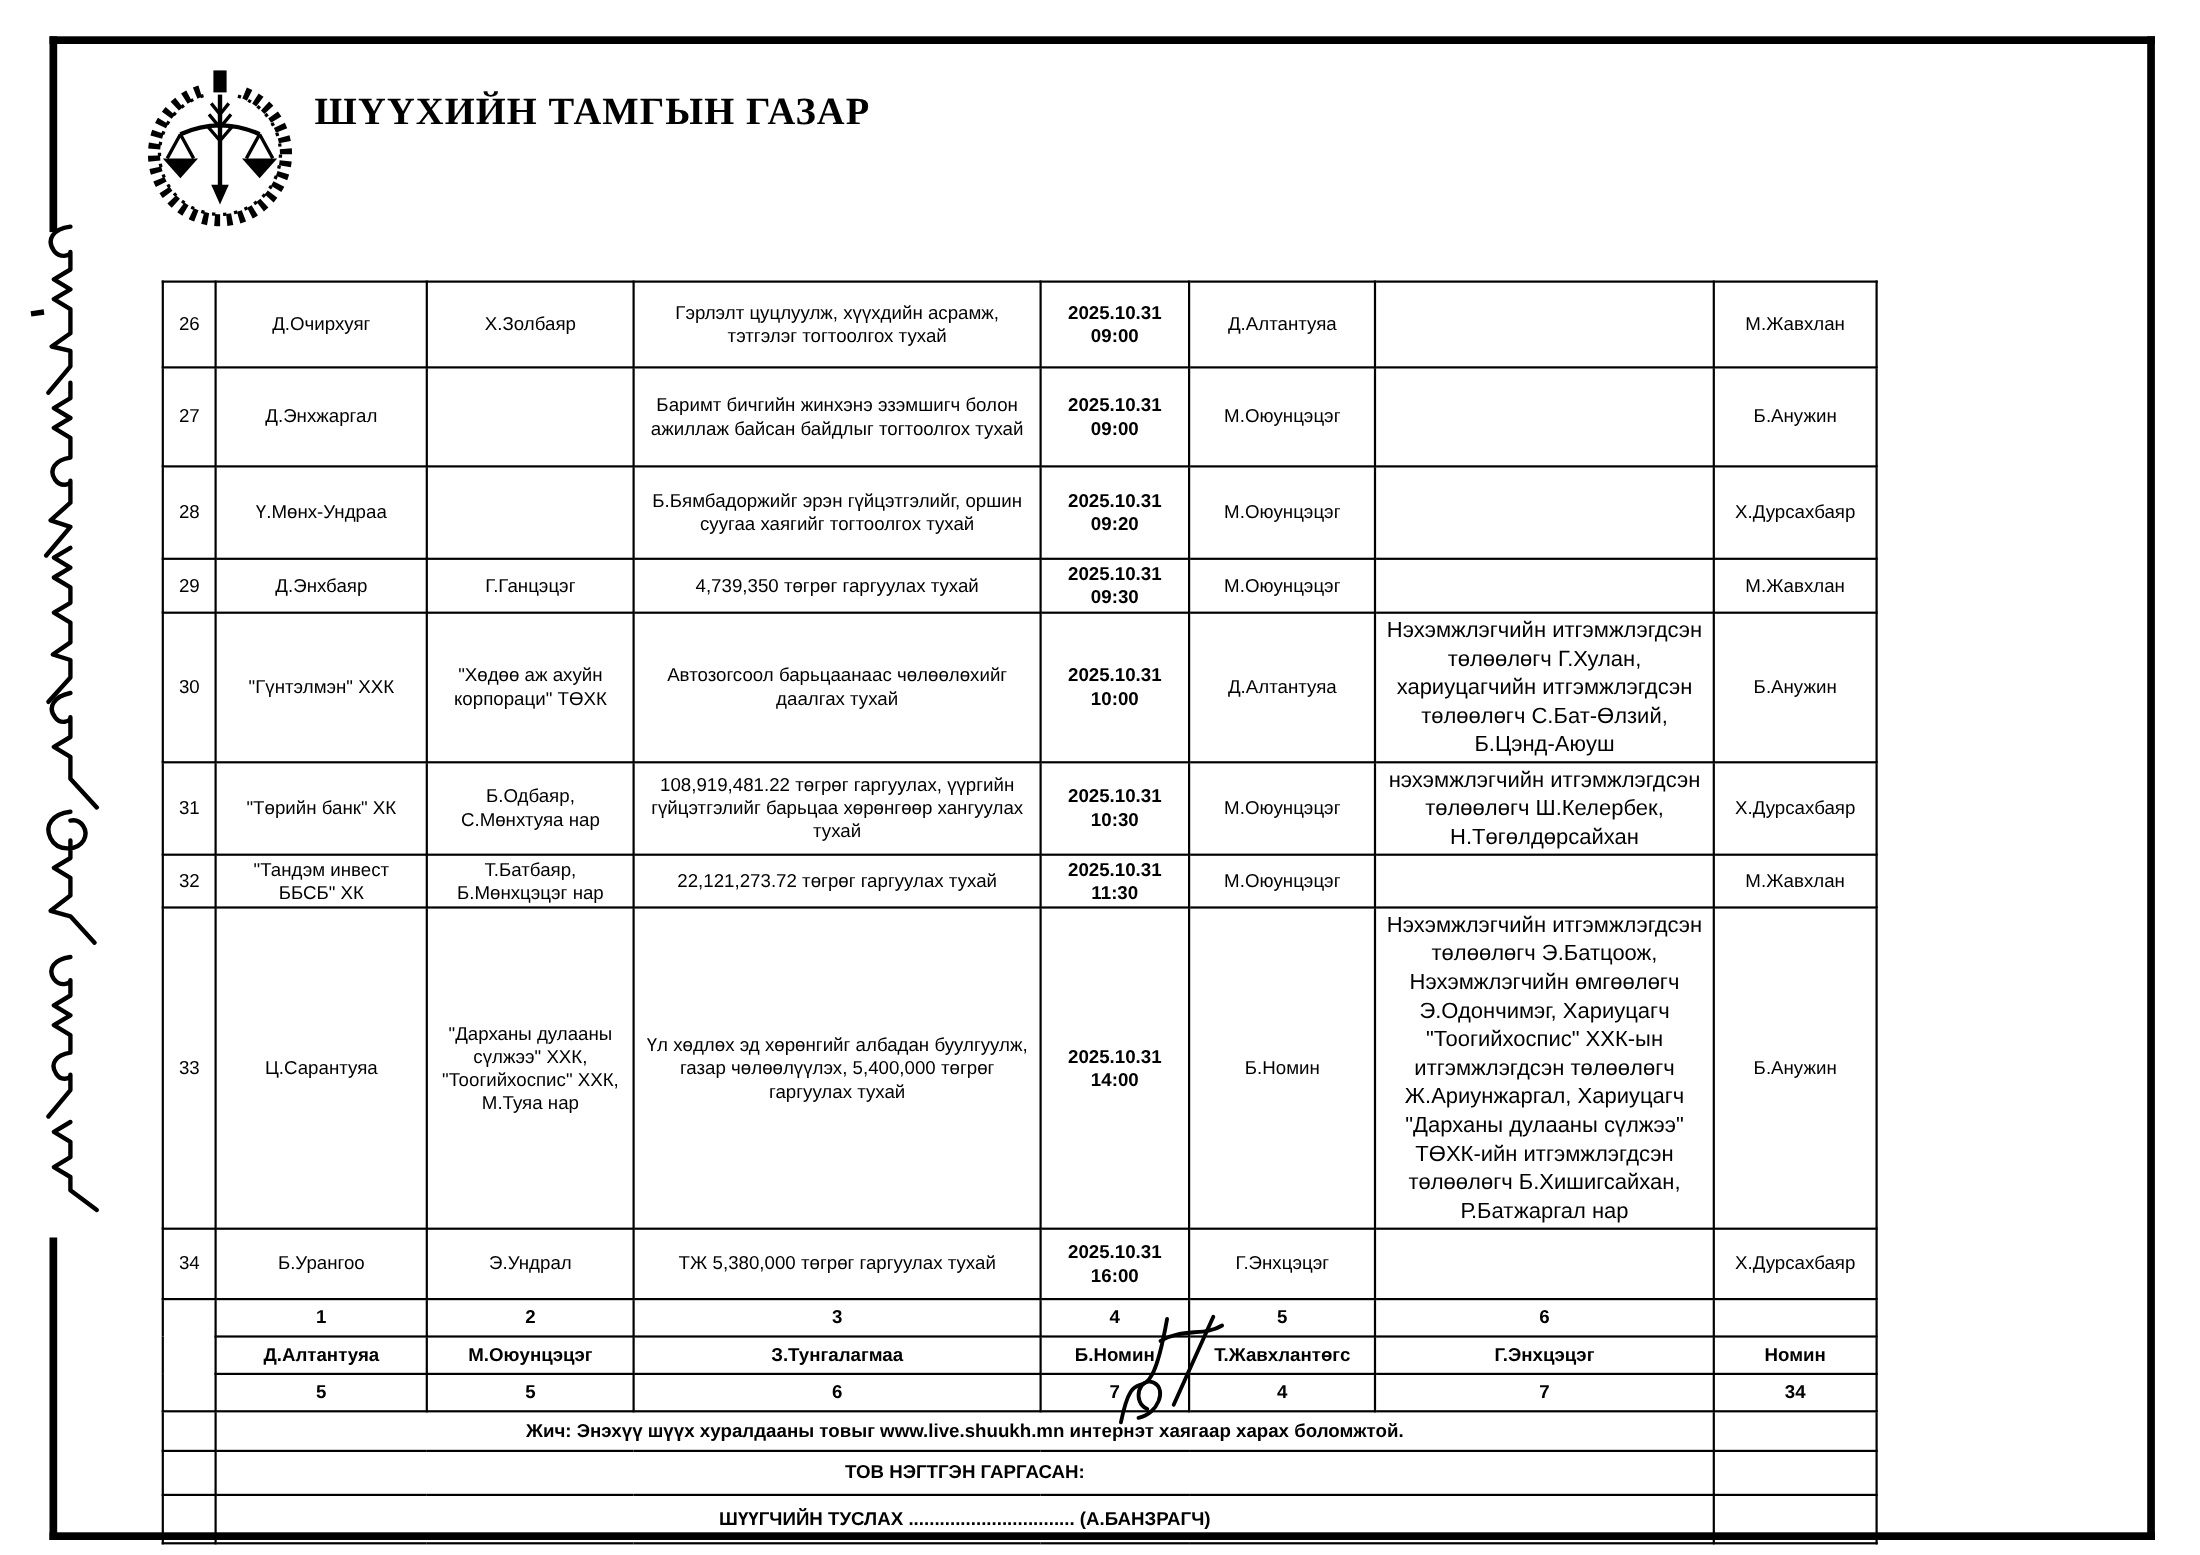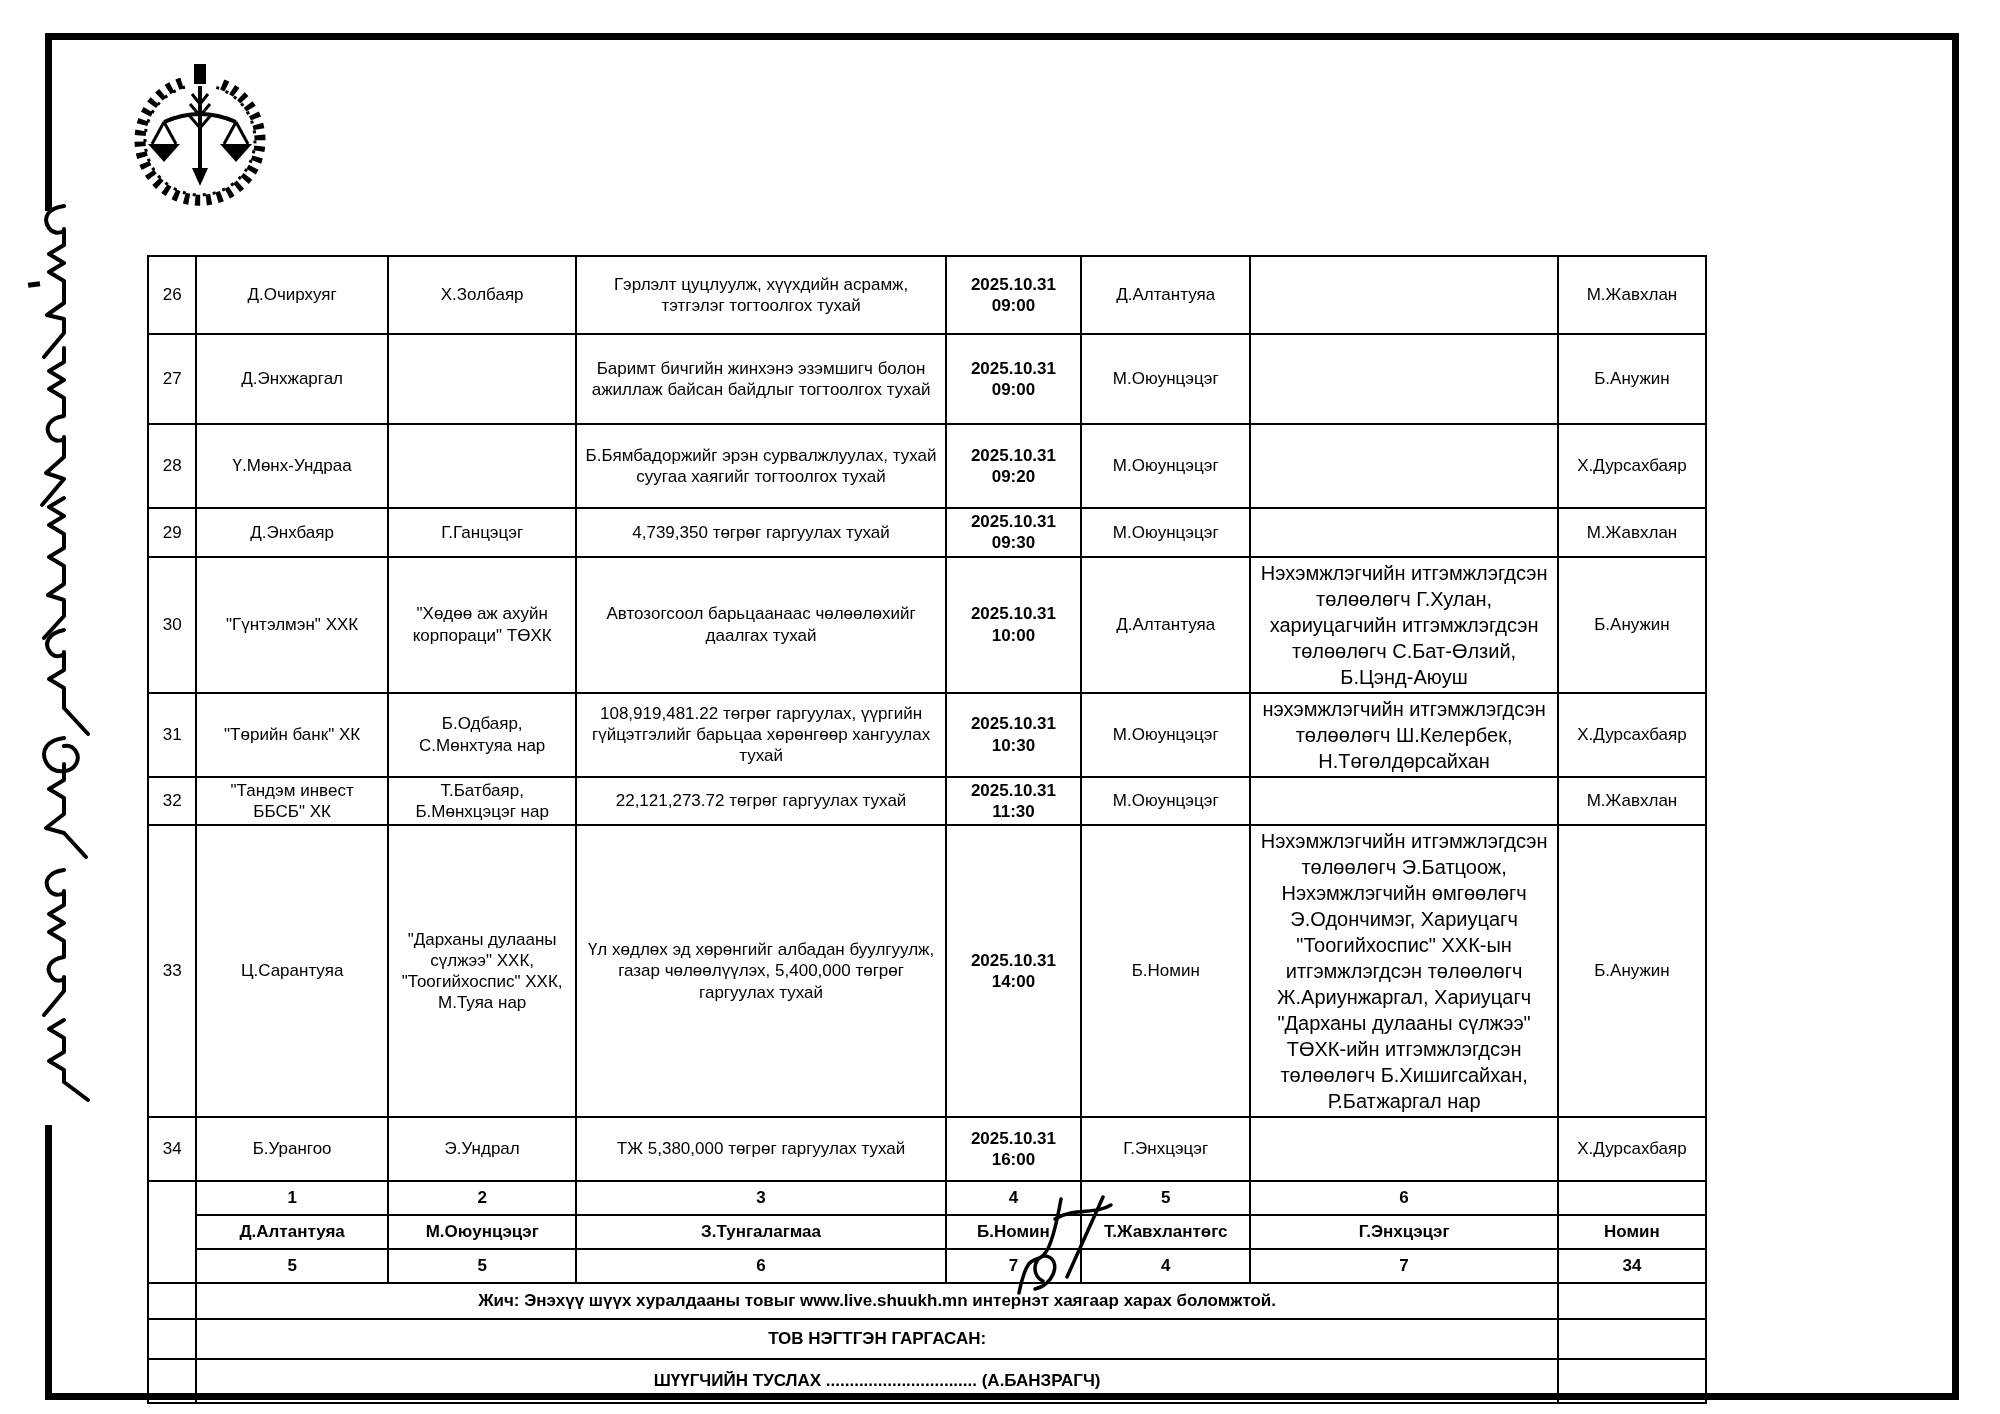--- a/index.html
+++ b/index.html
@@ -73,20 +73,21 @@
       <path d="M62,34 l8,10 l8,-10 M60,44 l10,12 l10,-12 M58,54 l12,14 l12,-14"></path>
       <path d="M34,62 Q70,46 106,62" stroke-width="4"></path>
       <path d="M34,62 l-12,22 M34,62 l12,22 M106,62 l-12,22 M106,62 l12,22"></path>
     </g>
     <polygon points="18,84 50,84 34,102" fill="#000"></polygon>
     <polygon points="90,84 122,84 106,102" fill="#000"></polygon>
     <polygon points="70,126 62,108 78,108" fill="#000"></polygon>
   </svg>
 
   <div class="org-title">
+    <div>ШҮҮХИЙН ТАМГЫН ГАЗАР</div>
   </div>
 
   <table class="sched">
     <colgroup>
       <col style="width:3.1%">
         <col style="width:12.3%">
         <col style="width:12.1%">
       <col style="width:23.7%">
         <col style="width:8.7%">
         <col style="width:10.85%">
@@ -117,21 +118,21 @@
           <span>09:00</span>
         </td>
         <td>М.Оюунцэцэг</td>
         <td class="c-reps"></td>
         <td>Б.Анужин</td>
       </tr>
       <tr class="r28">
         <td class="c-no">28</td>
         <td>Ү.Мөнх-Ундраа</td>
         <td></td>
-        <td>Б.Бямбадоржийг эрэн сурвалжлуулах, тухай суугаа хаягийг тогтоолгох тухай</td>
+        <td>Б.Бямбадоржийг эрэн гүйцэтгэлийг, оршин суугаа хаягийг тогтоолгох тухай</td>
         <td class="c-date">
           <span>2025.10.31</span>
           <span>09:20</span>
         </td>
         <td>М.Оюунцэцэг</td>
         <td class="c-reps"></td>
         <td>Х.Дурсахбаяр</td>
       </tr>
       <tr class="r29">
         <td class="c-no">29</td>

